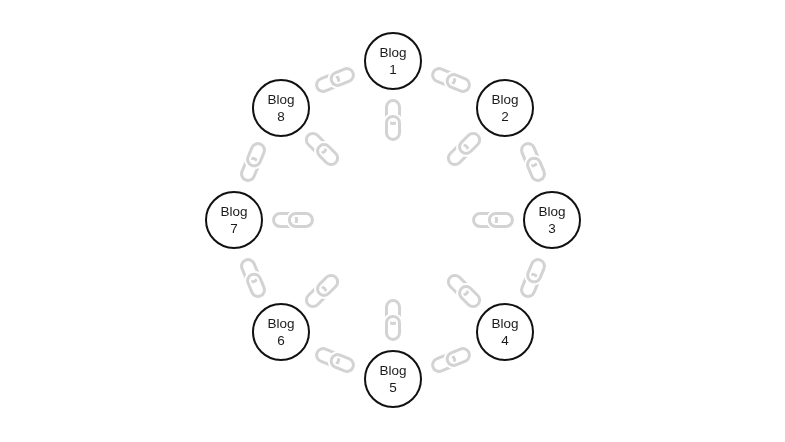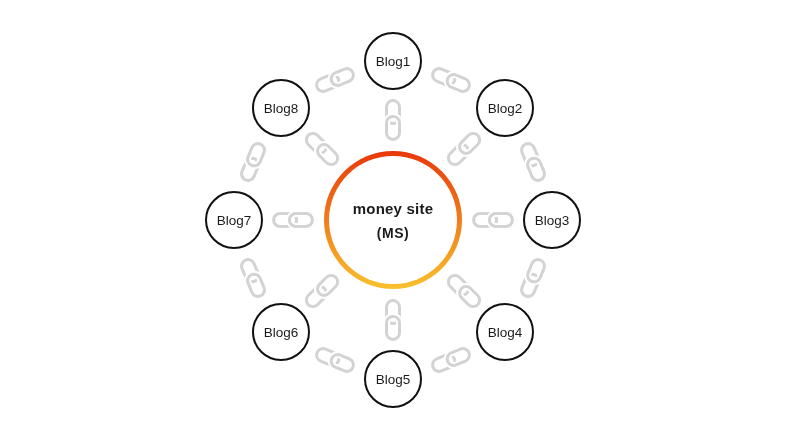--- a/index.html
+++ b/index.html
@@ -3,21 +3,21 @@
 <meta charset="utf-8">
 <style>
   html,body{margin:0;padding:0;background:#fff;}
   body{font-family:"Liberation Sans","DejaVu Sans",sans-serif;}
   .canvas{position:relative;width:785px;height:442px;background:var(--background,#ffffff);overflow:hidden;}
 
   
   .node{
     position:absolute;width:58px;height:58px;box-sizing:border-box;
     border:2px solid var(--node-border,#111111);border-radius:50%;background:#fff;
-    display:flex;flex-direction:row;align-items:center;justify-content:center;
+    display:flex;flex-direction:column;align-items:center;justify-content:center;
     transform:translate(-50%,-50%);
     font-size:13.5px;line-height:17px;color:var(--text,#1b1b1b);text-align:center;z-index:2;
   }
   .n1{left:393px;top:61px;}
   .n2{left:505px;top:108px;}
   .n3{left:552px;top:220px;}
   .n4{left:505px;top:332px;}
   .n5{left:393px;top:379px;}
   .n6{left:281px;top:332px;}
   .n7{left:234px;top:220px;}
@@ -69,26 +69,20 @@
   <svg width="0" height="0" style="position:absolute" aria-hidden="true">
     <defs>
       <g id="lnk">
         <rect x="1.6" y="3" width="23" height="13" rx="6.5" fill="none" stroke="#d3d3d3" stroke-width="3"></rect>
         <rect x="17.4" y="3" width="23" height="13" rx="6.5" fill="none" stroke="#ffffff" stroke-width="7"></rect>
         <rect x="17.4" y="3" width="23" height="13" rx="6.5" fill="none" stroke="#d3d3d3" stroke-width="3"></rect>
       </g>
     </defs>
   </svg>
 
-  <div class="center-ring">
-    <div class="center-inner">
-      <div class="center-title">money site</div>
-      <div class="center-sub">(MS)</div>
-    </div>
-  </div>
 
   <div class="node n1">
     <span>Blog</span>
     <span>1</span>
   </div>
   <div class="node n2">
     <span>Blog</span>
     <span>2</span>
   </div>
   <div class="node n3">

